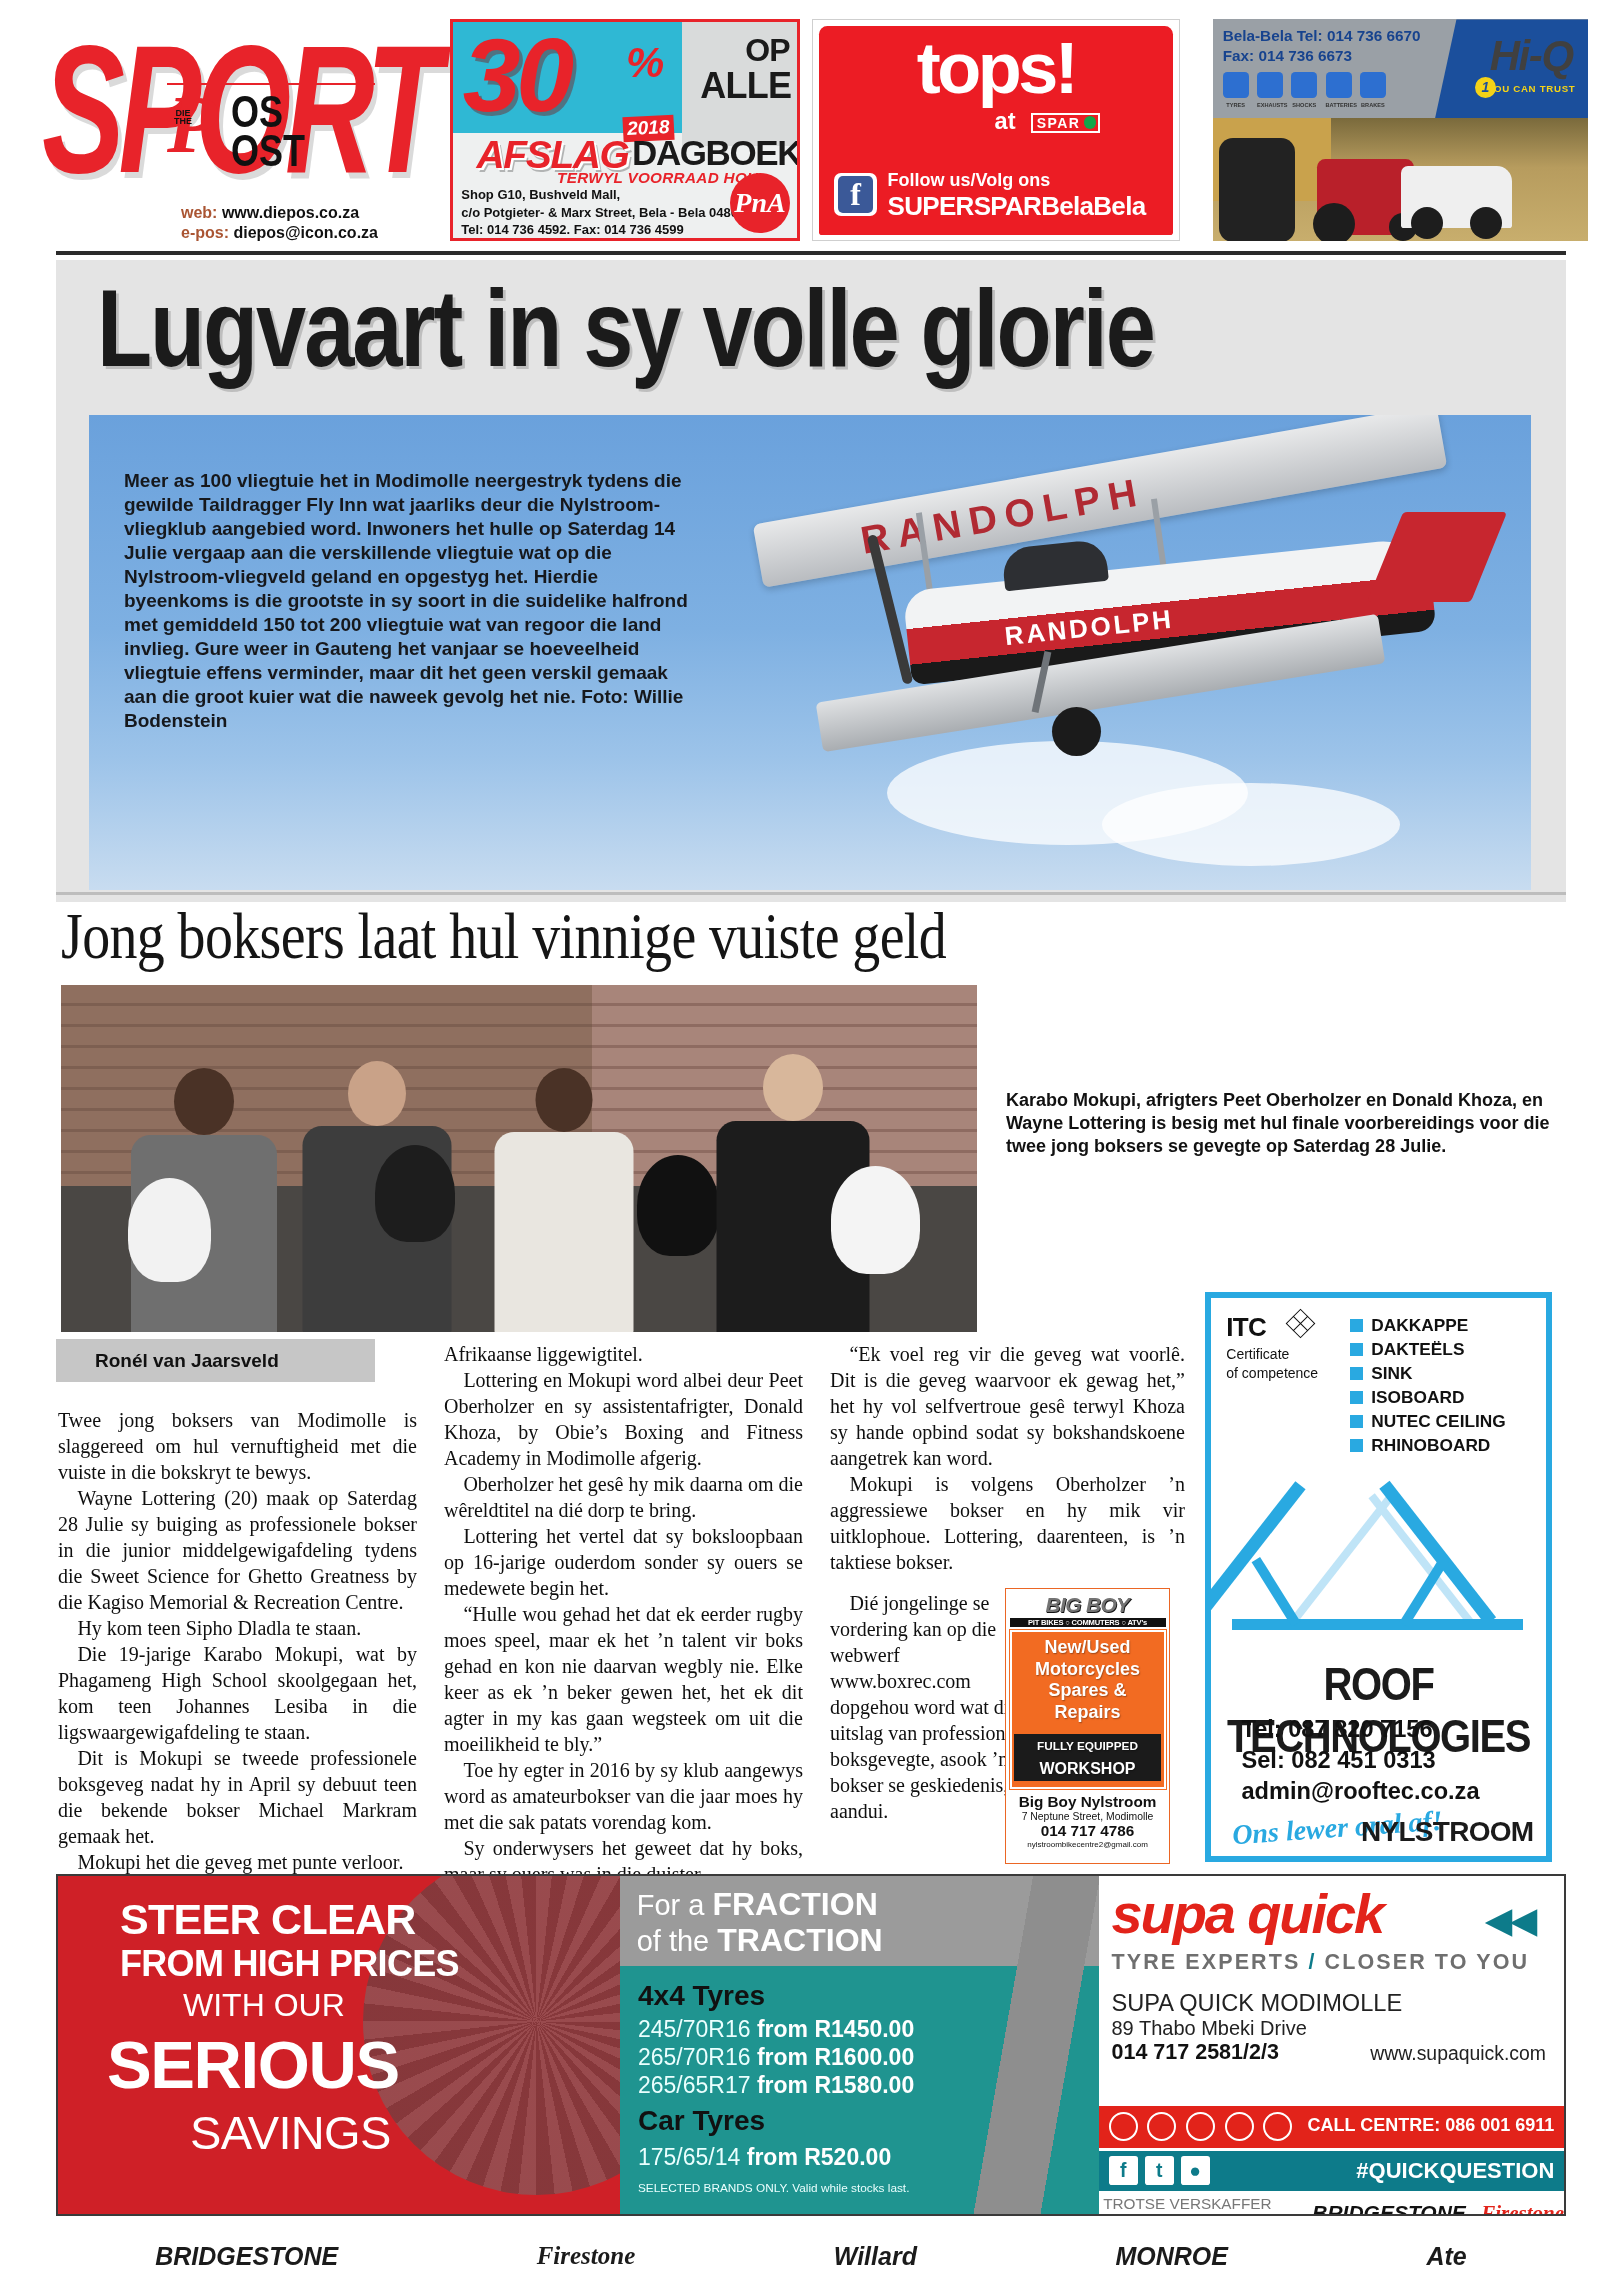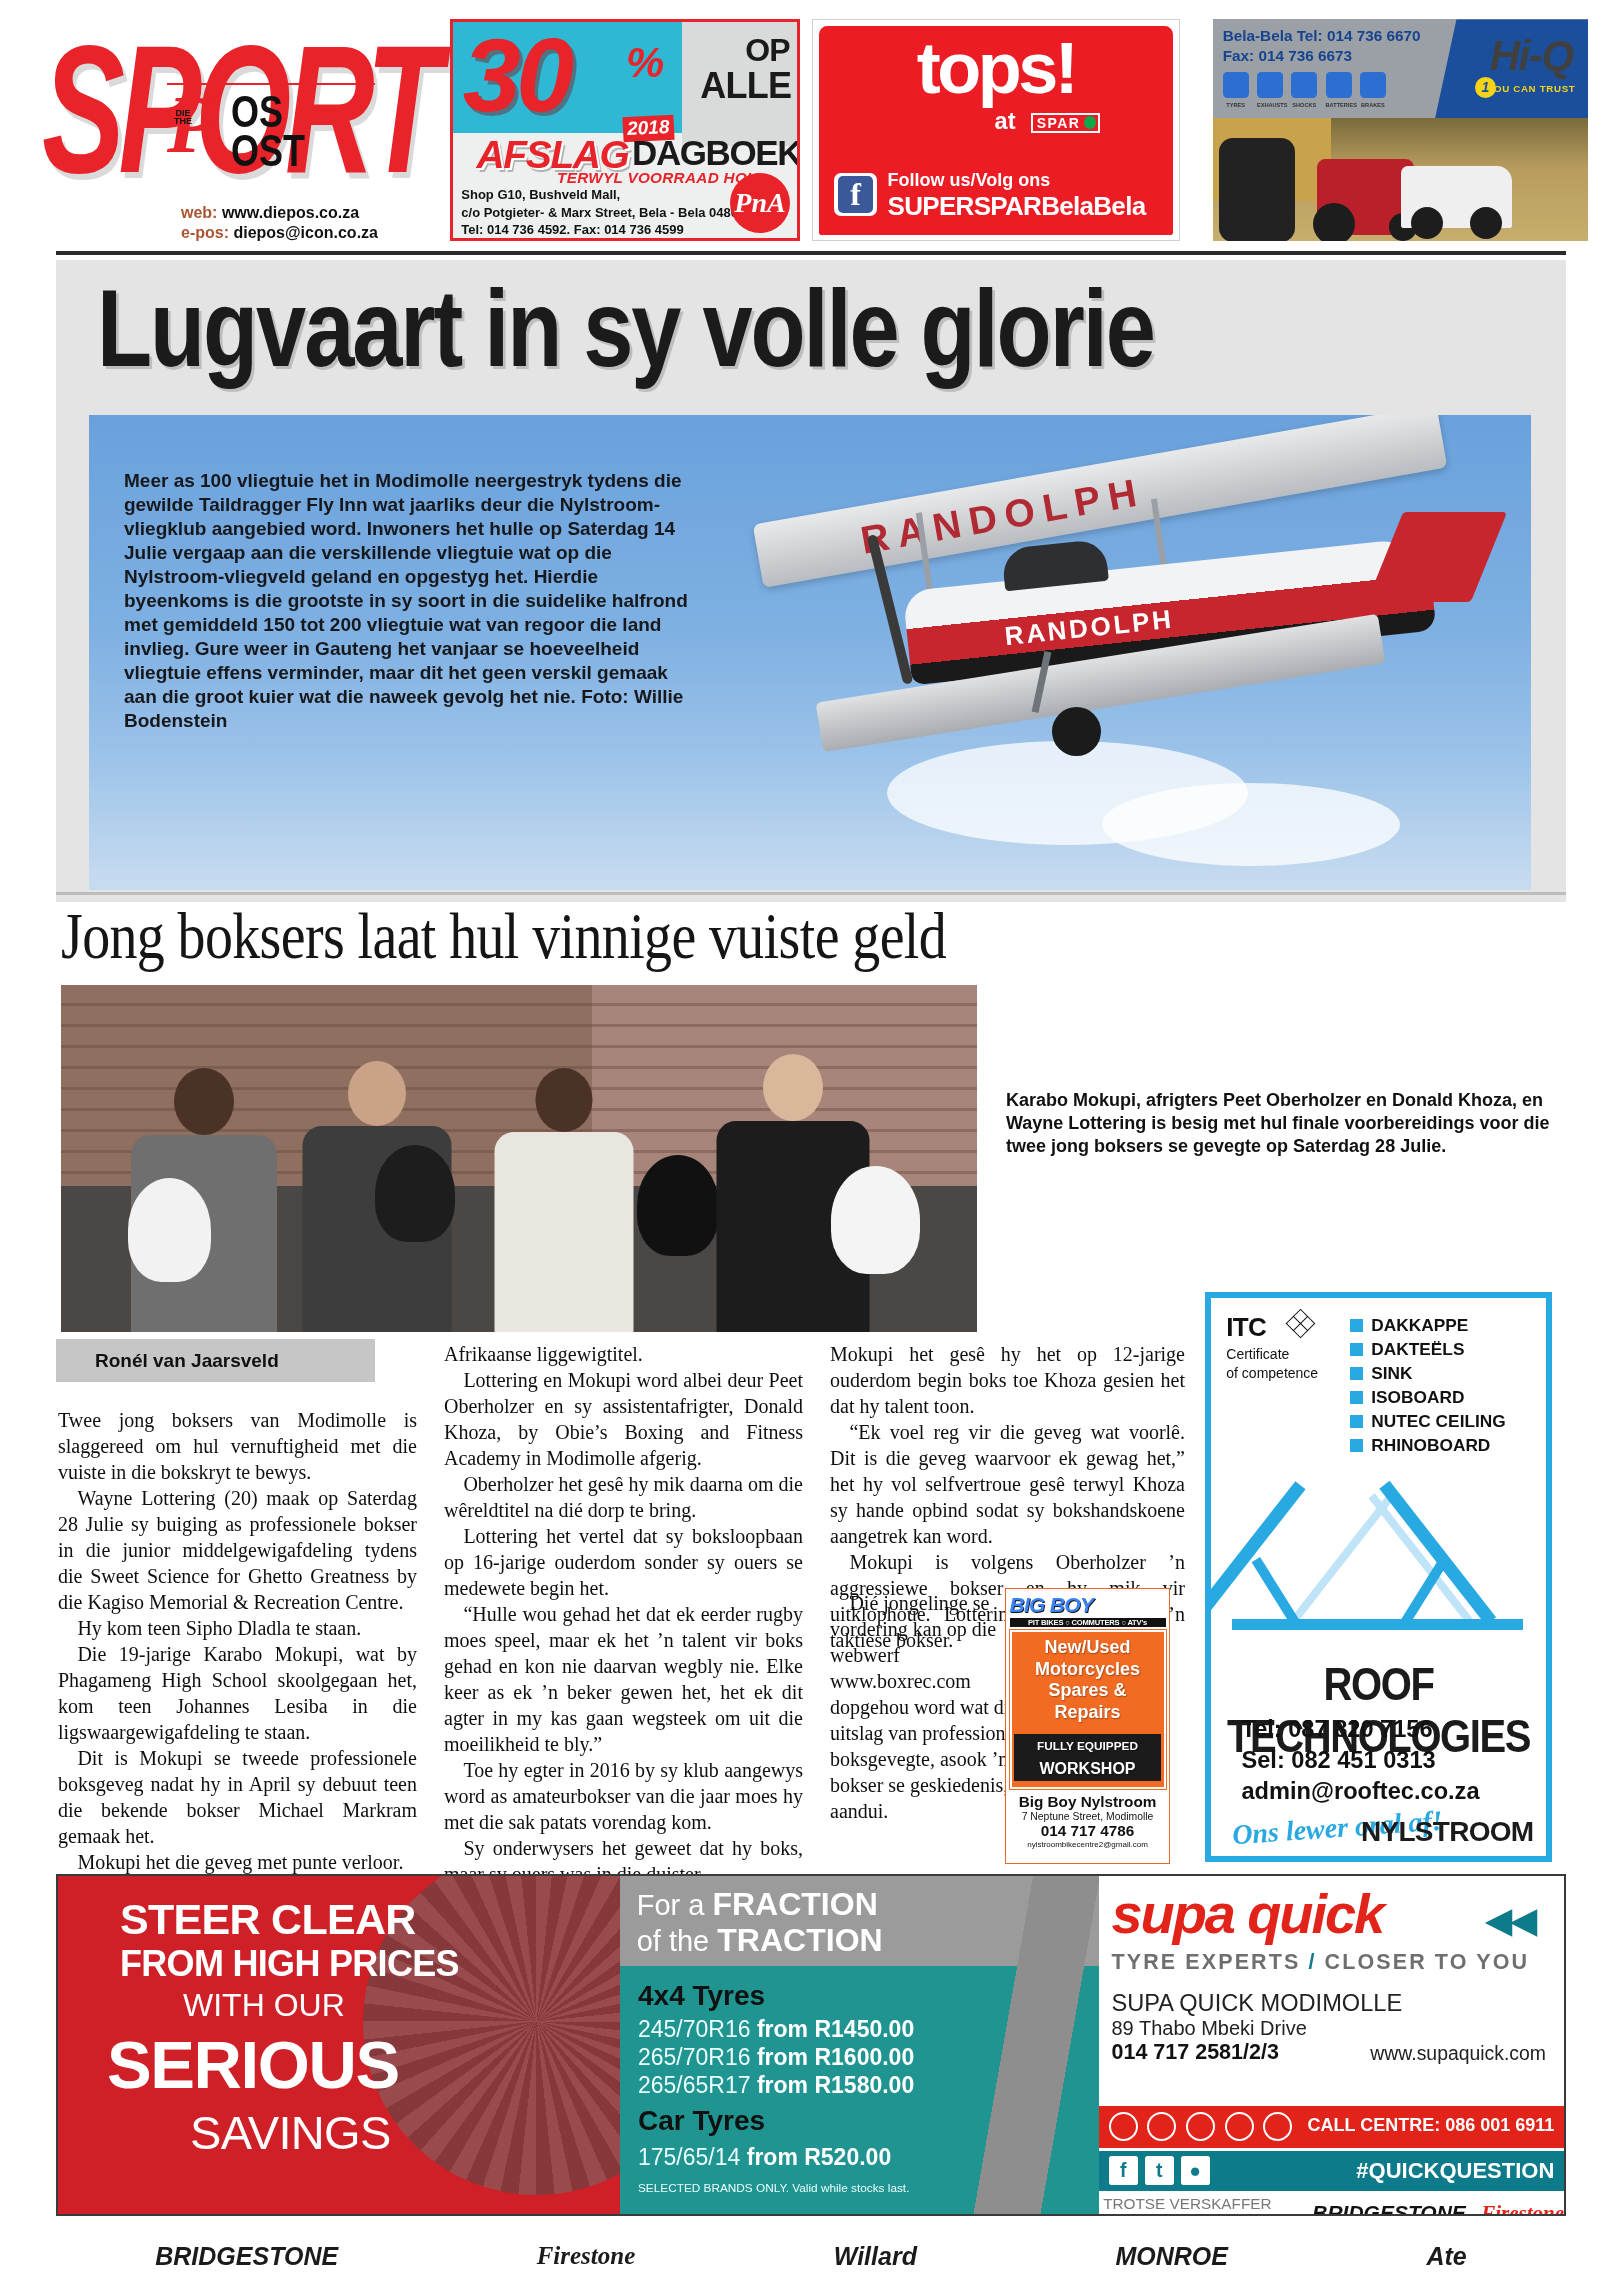--- a/index.html
+++ b/index.html
@@ -252,22 +252,22 @@
   .col3-narrow { position:absolute; left:830px; top:1590px; width:208px;
     font-family:"Liberation Serif", serif; font-size:20px; line-height:26px; color:#0f0f0f; }
   .col3-narrow p { margin:0; text-indent:19.4px; }
 
   
   .ad-bigboy {
     position:absolute; left:1005px; top:1588px; width:165px; height:276px;
     border:1.4px solid #eb6624; background:#fff; padding:3.5px;
   }
   .bb-title {
-    text-align:left; font-size:21px; font-weight:bold; font-style:italic;
-    color:#3b82f6; letter-spacing:-0.7px;
+    text-align:center; font-size:21px; font-weight:bold; font-style:italic;
+    color:#737373; letter-spacing:-0.7px;
     text-shadow:0.7px 0.7px 0 #111;
   }
   .bb-sub { text-align:center; font-size:7.6px; font-weight:bold; color:#fff; background:#111; letter-spacing:-0.2px; margin:1.4px 0 2.8px 0; }
   .bb-box { background:#f26b22; border:2.1px solid #fff; outline:1.4px solid #f26b22; padding:5.6px 2.8px; }
   .bb-box div { text-align:center; color:#fff; font-weight:bold; font-size:18px; line-height:21.5px; text-shadow:0.7px 0.7px 1.4px rgba(0,0,0,.35); }
   .bb-work { background:#1b1b1b; color:#fff; text-align:center; margin-top:11px; padding:2.1px 0; }
   .bb-work .l1 { font-size:11.8px; font-weight:bold; }
   .bb-work .l2 { font-size:16px; font-weight:bold; }
   .bb-foot { text-align:center; margin-top:4.2px; }
   .bb-foot .n { font-size:15.3px; font-weight:bold; color:#111; }
@@ -547,21 +547,20 @@
     <p>Lottering en Mokupi word albei deur Peet Oberholzer en sy assistentafrigter, Donald Khoza, by Obie’s Boxing and Fitness Academy in Modimolle afgerig.</p>
     <p>Oberholzer het gesê hy mik daarna om die wêreldtitel na dié dorp te bring.</p>
     <p>Lottering het vertel dat sy boksloopbaan op 16-jarige ouderdom sonder sy ouers se medewete begin het.</p>
     <p>“Hulle wou gehad het dat ek eerder rugby moes speel, maar ek het ’n talent vir boks gehad en kon nie daarvan wegbly nie. Elke keer as ek ’n beker gewen het, het ek dit agter in my kas gaan wegsteek om uit die moeilikheid te bly.”</p>
     <p>Toe hy egter in 2016 by sy klub aangewys word as amateurbokser van die jaar moes hy met die sak patats vorendag kom.</p>
     <p>Sy onderwysers het geweet dat hy boks, maar sy ouers was in die duister.</p>
     <p>“My pa was eers baie kwaad, maar nadat hy na my gevegte kom kyk het, was hy trots,” het Lottering vertel.</p>
   </div>
 
   <div class="col" id="col3">
-    <p class="first">Mokupi het gesê hy het op 12-jarige ouderdom begin boks toe Khoza gesien het dat hy talent toon.</p>
     <p>“Ek voel reg vir die geveg wat voorlê. Dit is die geveg waarvoor ek gewag het,” het hy vol selfvertroue gesê terwyl Khoza sy hande opbind sodat sy bokshandskoene aangetrek kan word.</p>
     <p>Mokupi is volgens Oberholzer ’n aggressiewe bokser en hy mik vir uitklophoue. Lottering, daarenteen, is ’n taktiese bokser.</p>
   </div>
 
   <div class="col3-narrow">
     <p>Dié jongelinge se vordering kan op die webwerf www.boxrec.com dopgehou word wat die uitslag van professionele boksgevegte, asook ’n bokser se geskiedenis, aandui.</p>
   </div>
 
   <div class="ad-bigboy">
     <div class="bb-title">BIG BOY</div>

